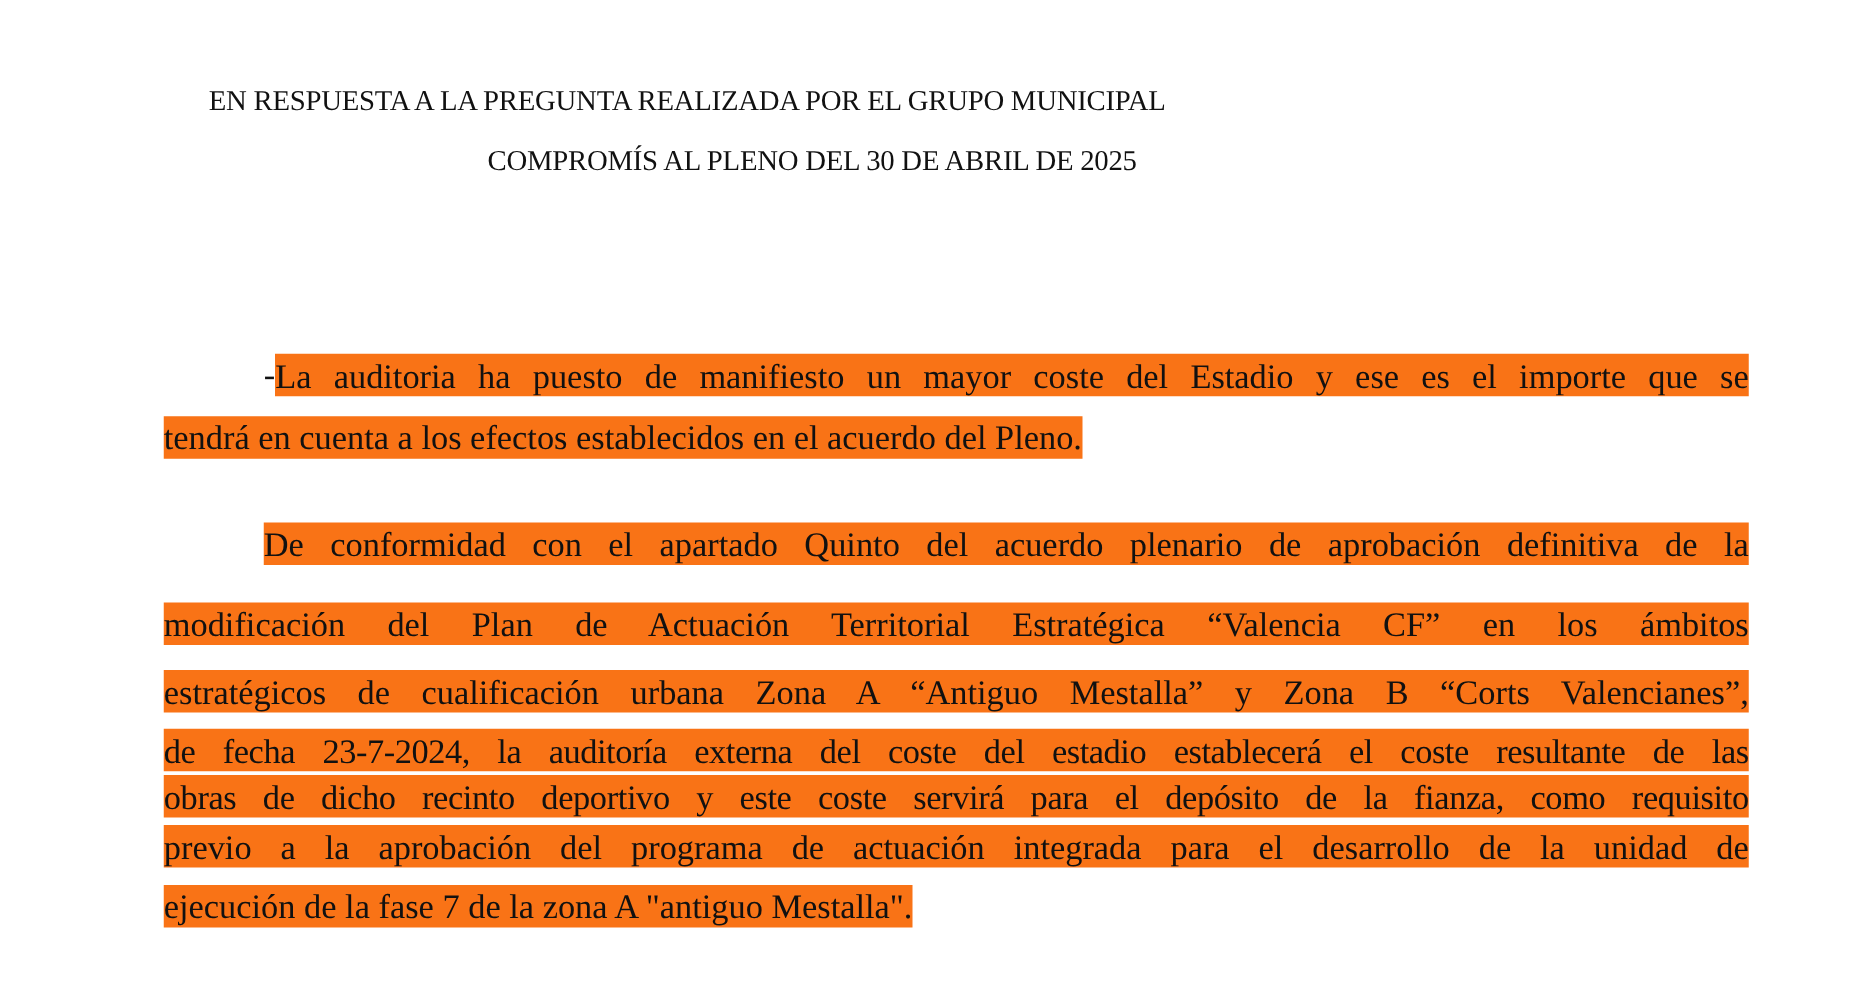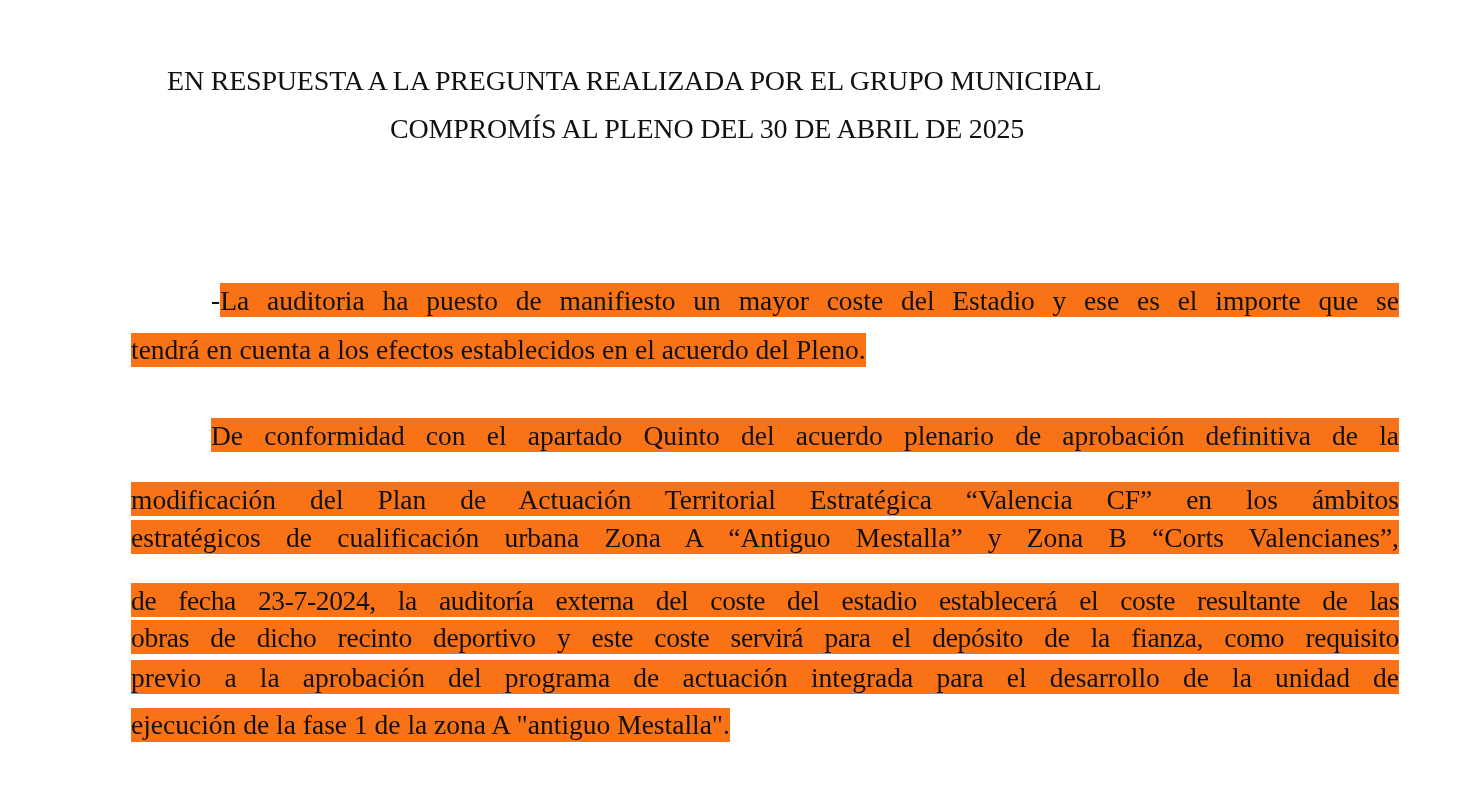--- a/index.html
+++ b/index.html
@@ -1,21 +1,21 @@
 <!DOCTYPE html>
 <html><head>
 <meta charset="utf-8">
 <style>
   html, body { margin: 0; padding: 0; }
   body {
     width: 1484px; height: 792px; background: #ffffff; position: relative; overflow: hidden;
     font-family: "Liberation Serif", "DejaVu Serif", serif; color: #111111;
   }
   .title {
-    position: absolute; font-size: 28px; line-height: 34px; white-space: nowrap;
+    position: absolute; font-size: 23px; line-height: 34px; white-space: nowrap;
     letter-spacing: -0.2px;
   }
   .line {
     position: absolute; left: 131px; width: 1268px; height: 34px;
     font-size: 27.5px; line-height: 34px; white-space: nowrap;
   }
   .hl { background: #f97316; padding: 1px 0 2px 0; }
   .indent { padding-left: 80px; box-sizing: border-box; }
 </style>
 </head>
@@ -35,29 +35,29 @@
     </div>
   </div>
 
   <div>
     <div class="line indent" style="top:418px; display:flex;">
       <span class="hl" style="flex:1; display:block; text-align:justify; text-align-last:justify;">De conformidad con el apartado Quinto del acuerdo plenario de aprobación definitiva de la</span>
     </div>
     <div class="line" style="top:466px; display:flex;margin-top:16px;">
       <span class="hl" style="flex:1; display:block; text-align:justify; text-align-last:justify;">modificación del Plan de Actuación Territorial Estratégica “Valencia CF” en los ámbitos</span>
     </div>
-    <div class="line" style="top:520px; display:flex;justify-content:center;">
+    <div class="line" style="top:536px; display:flex;justify-content:center;">
       <span class="hl" style="flex:1; display:block; text-align:justify; text-align-last:justify;">estratégicos de cualificación urbana Zona A “Antiguo Mestalla” y Zona B “Corts Valencianes”,</span>
     </div>
     <div class="line" style="top:563px; display:flex;margin-top:20px;">
       <span class="hl" style="flex:1; display:block; text-align:justify; text-align-last:justify; letter-spacing:-0.35px;">de fecha 23-7-2024, la auditoría externa del coste del estadio establecerá el coste resultante de las</span>
     </div>
     <div class="line" style="top:620px; display:flex;">
       <span class="hl" style="flex:1; display:block; text-align:justify; text-align-last:justify; letter-spacing:-0.3px;">obras de dicho recinto deportivo y este coste servirá para el depósito de la fianza, como requisito</span>
     </div>
     <div class="line" style="top:660px; display:flex;">
       <span class="hl" style="flex:1; display:block; text-align:justify; text-align-last:justify;">previo a la aprobación del programa de actuación integrada para el desarrollo de la unidad de</span>
     </div>
     <div class="line" style="top:708px;">
-      <span class="hl">ejecución de la fase 1 de la zona A "antiguo Mestalla".</span>
+      <span class="hl">ejecución de la fase 7 de la zona A "antiguo Mestalla".</span>
     </div>
   </div>
 </div>
 
 </body></html>

